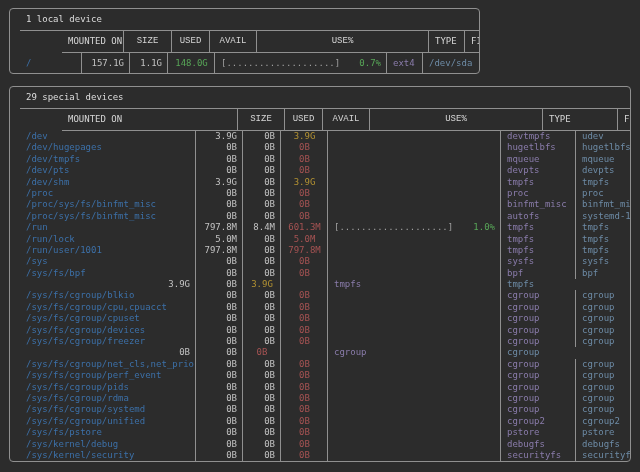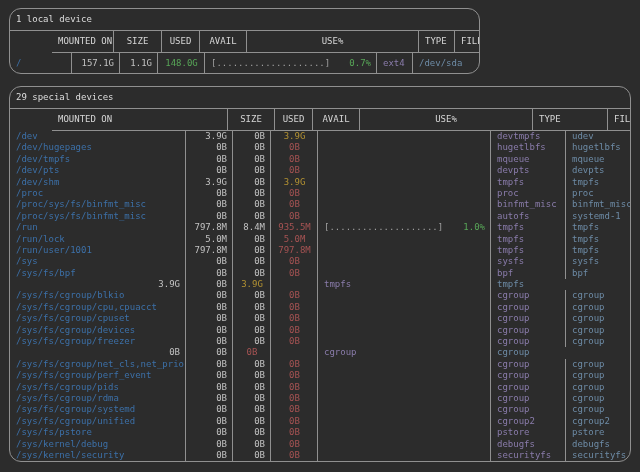--- a/index.html
+++ b/index.html
@@ -6,24 +6,25 @@
   body{
     width:640px;height:472px;
     background:var(--background,#2c2c2c);
     font-family:"DejaVu Sans Mono", monospace;
     position:relative;overflow:hidden;
   }
   .screen{position:absolute;inset:0;}
   .tbl{
     position:absolute;
     border:1px solid var(--border,#909090);
-    border-radius:12px;
+    border-radius:4px;
     font-size:9px;
     color:var(--value_gray,#c2c2c2);
     box-sizing:border-box;
+    padding-left:10px;
   }
   .tbl1{left:9px;top:8px;width:471px;}
   .tbl2{left:9px;top:86px;width:622px;}
   .ttl{
     height:21px;line-height:21px;
     padding-left:6px;
     color:var(--title_text,#dedede);
     border-bottom:1px solid var(--border,#909090);
     white-space:pre;
   }
@@ -36,21 +37,21 @@
     color:var(--header_text,#d6d6d6);
     margin-left:42px;
   }
   .hdr>div,.row>div{
     border-right:1px solid var(--border,#909090);
     padding:0 5px 0 6px;
     overflow:hidden;white-space:pre;
     box-sizing:border-box;
   }
   .hdr>div:last-child,.row>div:last-child{border-right:none;}
-  .hdr .h-num,.hdr .h-bar{text-align:center;padding:0 2px;}
+  .hdr .h-num,.hdr .h-bar{text-align:center;padding:0 2px;font-family:Liberation Mono, monospace;}
   .tbl1 .row{height:20px;line-height:20px;}
   .tbl2 .row{height:11.4px;line-height:11.4px;}
   .c-mount{color:var(--mount_blue,#3c70a8);}
   .c-num{text-align:right;color:var(--value_gray,#c2c2c2);}
   .c-avail{text-align:center;}
   .av-green{color:var(--avail_green,#57a557);}
   .av-yellow{color:var(--avail_yellow,#b29132);}
   .av-red{color:var(--avail_red,#a65353);}
   .c-bar{display:flex;justify-content:space-between;align-items:center;padding-right:12px;}
   .c-bar .bar{color:var(--bar_gray,#a0a0a0);}
@@ -168,21 +169,21 @@
           <div class="c-num">0B</div>
           <div class="c-avail av-red">0B</div>
           <div class="c-bar"></div>
           <div class="c-type">autofs</div>
           <div class="c-fs">systemd-1</div>
         </div>
         <div class="row">
           <div class="c-mount">/run</div>
           <div class="c-num">797.8M</div>
           <div class="c-num">8.4M</div>
-          <div class="c-avail av-red">935.5M</div>
+          <div class="c-avail av-red">601.3M</div>
           <div class="c-bar"><span class="bar">[....................]</span><span class="pct">1.0%</span></div>
           <div class="c-type">tmpfs</div>
           <div class="c-fs">tmpfs</div>
         </div>
         <div class="row">
           <div class="c-mount">/run/lock</div>
           <div class="c-num">5.0M</div>
           <div class="c-num">0B</div>
           <div class="c-avail av-red">5.0M</div>
           <div class="c-bar"></div>

